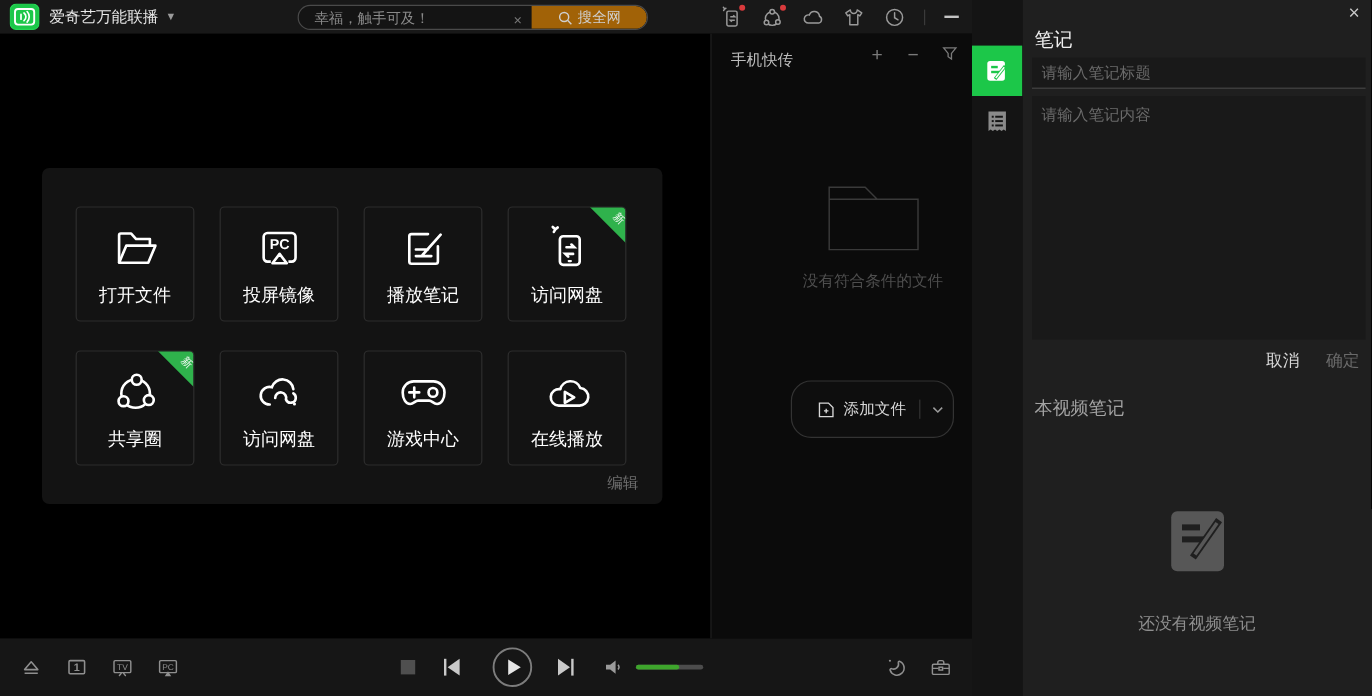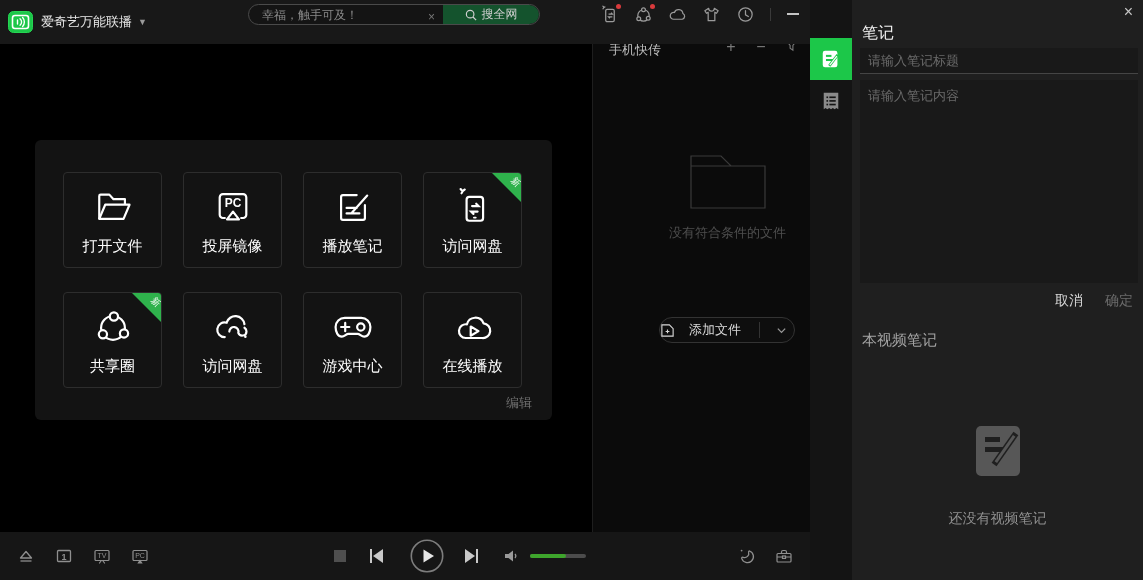--- a/index.html
+++ b/index.html
@@ -1,29 +1,29 @@
 <!DOCTYPE html>
 <html><head>
 <meta charset="utf-8">
 <style>
   * { margin:0; padding:0; box-sizing:border-box; }
   html,body { background:#000; }
   body { font-family:"Liberation Sans","DejaVu Sans",sans-serif; }
   .app { position:relative; width:1143px; height:580px; background:#000; overflow:hidden; color:#ddd; }
 
   
-  .titlebar { position:absolute; left:0; top:0; width:810px; height:44px; background:#181818; display:flex; align-items:center; z-index:5; }
+  .titlebar { position:absolute; left:0; top:0; width:810px; height:28px; background:#181818; display:flex; align-items:center; z-index:5; }
   .logo { margin-left:8px; width:25px; height:22px; flex:0 0 auto; }
   .app-title { margin-left:8px; font-size:13px; color:#e8e8e8; }
   .title-chevron { margin-left:6px; color:#9a9a9a; font-size:9px; cursor:pointer; }
   .searchbox { position:absolute; left:248px; top:4px; width:292px; height:21px; border:1px solid #4a4a4a; border-radius:11px; display:flex; align-items:flex-end; overflow:hidden; background:#141414; }
   .searchbox input { flex:1; height:100%; background:transparent; border:none; outline:none; color:#9a9a9a; font-size:12px; padding-left:13px; font-family:inherit; }
   .searchbox input::placeholder { color:#8a8a8a; }
   .search-clear { color:#777; font-size:12px; padding:0 8px; cursor:pointer; }
-  .search-btn { height:100%; width:96px; background:#14532d; display:flex; align-items:center; justify-content:center; gap:5px; color:#cfcfcf; font-size:12px; cursor:pointer; border-radius:0 10px 10px 0; }
+  .search-btn { height:100%; width:96px; background:#a16207; display:flex; align-items:center; justify-content:center; gap:5px; color:#cfcfcf; font-size:12px; cursor:pointer; border-radius:0 10px 10px 0; }
   .tb-icons { position:absolute; right:10px; top:0; height:28px; display:flex; align-items:center; gap:15px; }
   .tb-icon { position:relative; width:19px; height:19px; color:#9a9a9a; cursor:pointer; display:flex; align-items:center; justify-content:center; }
   .red-dot { position:absolute; top:-1px; right:-2px; width:5px; height:5px; border-radius:50%; }
   .tb-sep { width:1px; height:13px; background:#3a3a3a; }
   .min-btn { width:14px; height:19px; display:flex; align-items:center; justify-content:center; cursor:pointer; }
   .min-btn div { width:12px; height:2px; background:#c4c4c4; }
 
   
   .video-area { position:absolute; left:0; top:28px; width:592px; height:504px; background:#000; }
   .home-card { position:absolute; left:35px; top:112px; width:517px; height:280px; background:#131313; border-radius:6px; }
@@ -35,21 +35,21 @@
   .tile-badge span { position:absolute; top:4px; right:2px; transform:rotate(45deg); font-size:9px; color:#fff; }
   .edit-label { position:absolute; right:20px; bottom:8px; font-size:13px; color:#6f6f6f; cursor:pointer; }
 
   
   .playlist { position:absolute; left:592px; top:28px; width:218px; height:504px; background:#0b0b0b; border-left:1px solid #1e1e1e; }
   .pl-title { position:absolute; left:16px; top:13px; font-size:13px; color:#bdbdbd; }
   .pl-icons { position:absolute; right:12px; top:10px; display:flex; align-items:center; gap:16px; color:#7a7a7a; }
   .pl-icon { cursor:pointer; font-size:16px; line-height:18px; width:14px; text-align:center; }
   .pl-empty { position:absolute; left:52px; right:0; top:126px; text-align:center; }
   .pl-empty-text { margin-top:10px; font-size:13px; color:#4e4e4e; }
-  .add-btn { position:absolute; left:66px; top:289px; width:136px; height:26px; border:1px solid #333; border-radius:17px; display:flex; align-items:center; justify-content:space-between; color:#d8d8d8; font-size:13px; cursor:pointer; background:#0e0e0e; }
+  .add-btn { position:absolute; left:66px; top:289px; width:136px; height:48px; border:1px solid #333; border-radius:17px; display:flex; align-items:center; justify-content:flex-end; color:#d8d8d8; font-size:13px; cursor:pointer; background:#0e0e0e; }
   .add-btn svg { margin-right:7px; }
   .add-sep { width:1px; height:16px; background:#333; margin:0 9px 0 11px; }
 
   
   .player-bar { position:absolute; left:0; top:532px; width:810px; height:48px; background:#161616; }
   .pb-left { position:absolute; left:16px; top:0; height:48px; display:flex; align-items:center; gap:18px; color:#8f8f8f; }
   .pb-left .pbi { width:20px; height:20px; cursor:pointer; display:flex; align-items:center; justify-content:center; }
   .stop-btn { position:absolute; left:334px; top:18px; width:12px; height:12px; background:#4f4f4f; cursor:pointer; }
   .prev-btn { position:absolute; left:369px; top:16px; cursor:pointer; color:#c9c9c9; }
   .play-btn { position:absolute; left:410px; top:7px; width:34px; height:34px; cursor:pointer; }

